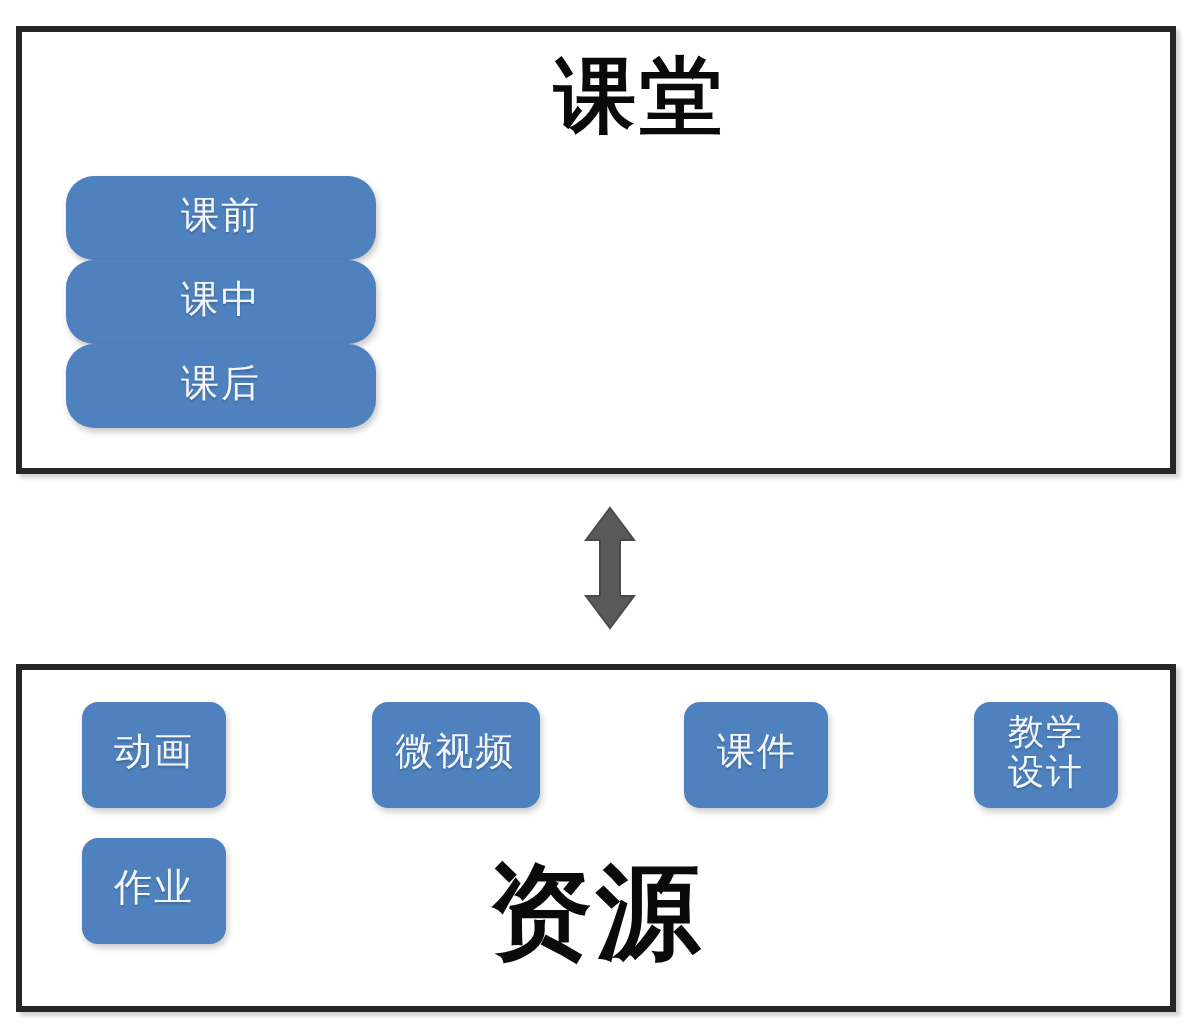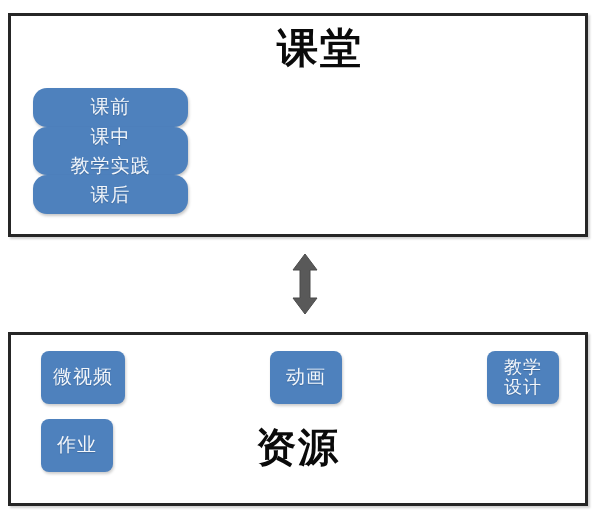--- a/index.html
+++ b/index.html
@@ -64,22 +64,21 @@
     text-align: center;
     font-size: 41px;
     padding-left: 44px;
   }
 
   #resource-title {
     left: 0;
     right: 0;
     top: 96px;
     text-align: center;
-    font-size: 40px;
-    font-family: Liberation Mono, monospace;
+    font-size: 52px;
   }
 
   
   .stage-row {
     position: absolute;
     left: 22px;
     right: 22px;
     top: 72px;
     height: 126px;
     display: flex;
@@ -184,21 +183,20 @@
     <div class="panel-title" id="classroom-title">课堂</div>
 
     <div class="stage-row">
 
       <div class="stage-box">
         <span class="stage-line">课前</span>
       </div>
 
       <div class="stage-box">
         <span class="stage-line">课中</span>
-        <span class="stage-line">教学实践</span>
       </div>
 
       <div class="stage-box">
         <span class="stage-line">课后</span>
       </div>
 
     </div>
   </div>
 
   <div id="connector">
@@ -207,27 +205,30 @@
     </svg>
   </div>
 
   <div class="panel" id="resource-panel">
 
     <div class="panel-title" id="resource-title">资源</div>
 
     <div class="tag-row" id="tag-row-primary">
 
       <div class="tag">
+        <span>动画</span>
+      </div>
+
+      <div class="tag">
         <span>微视频</span>
       </div>
 
       <div class="tag">
-        <span>动画</span>
-      </div>
-
+        <span>课件</span>
+      </div>
 
 
       <div class="tag two-line">
         <span>教学</span>
         <span>设计</span>
       </div>
 
     </div>
 
     <div class="tag-row" id="tag-row-secondary">

